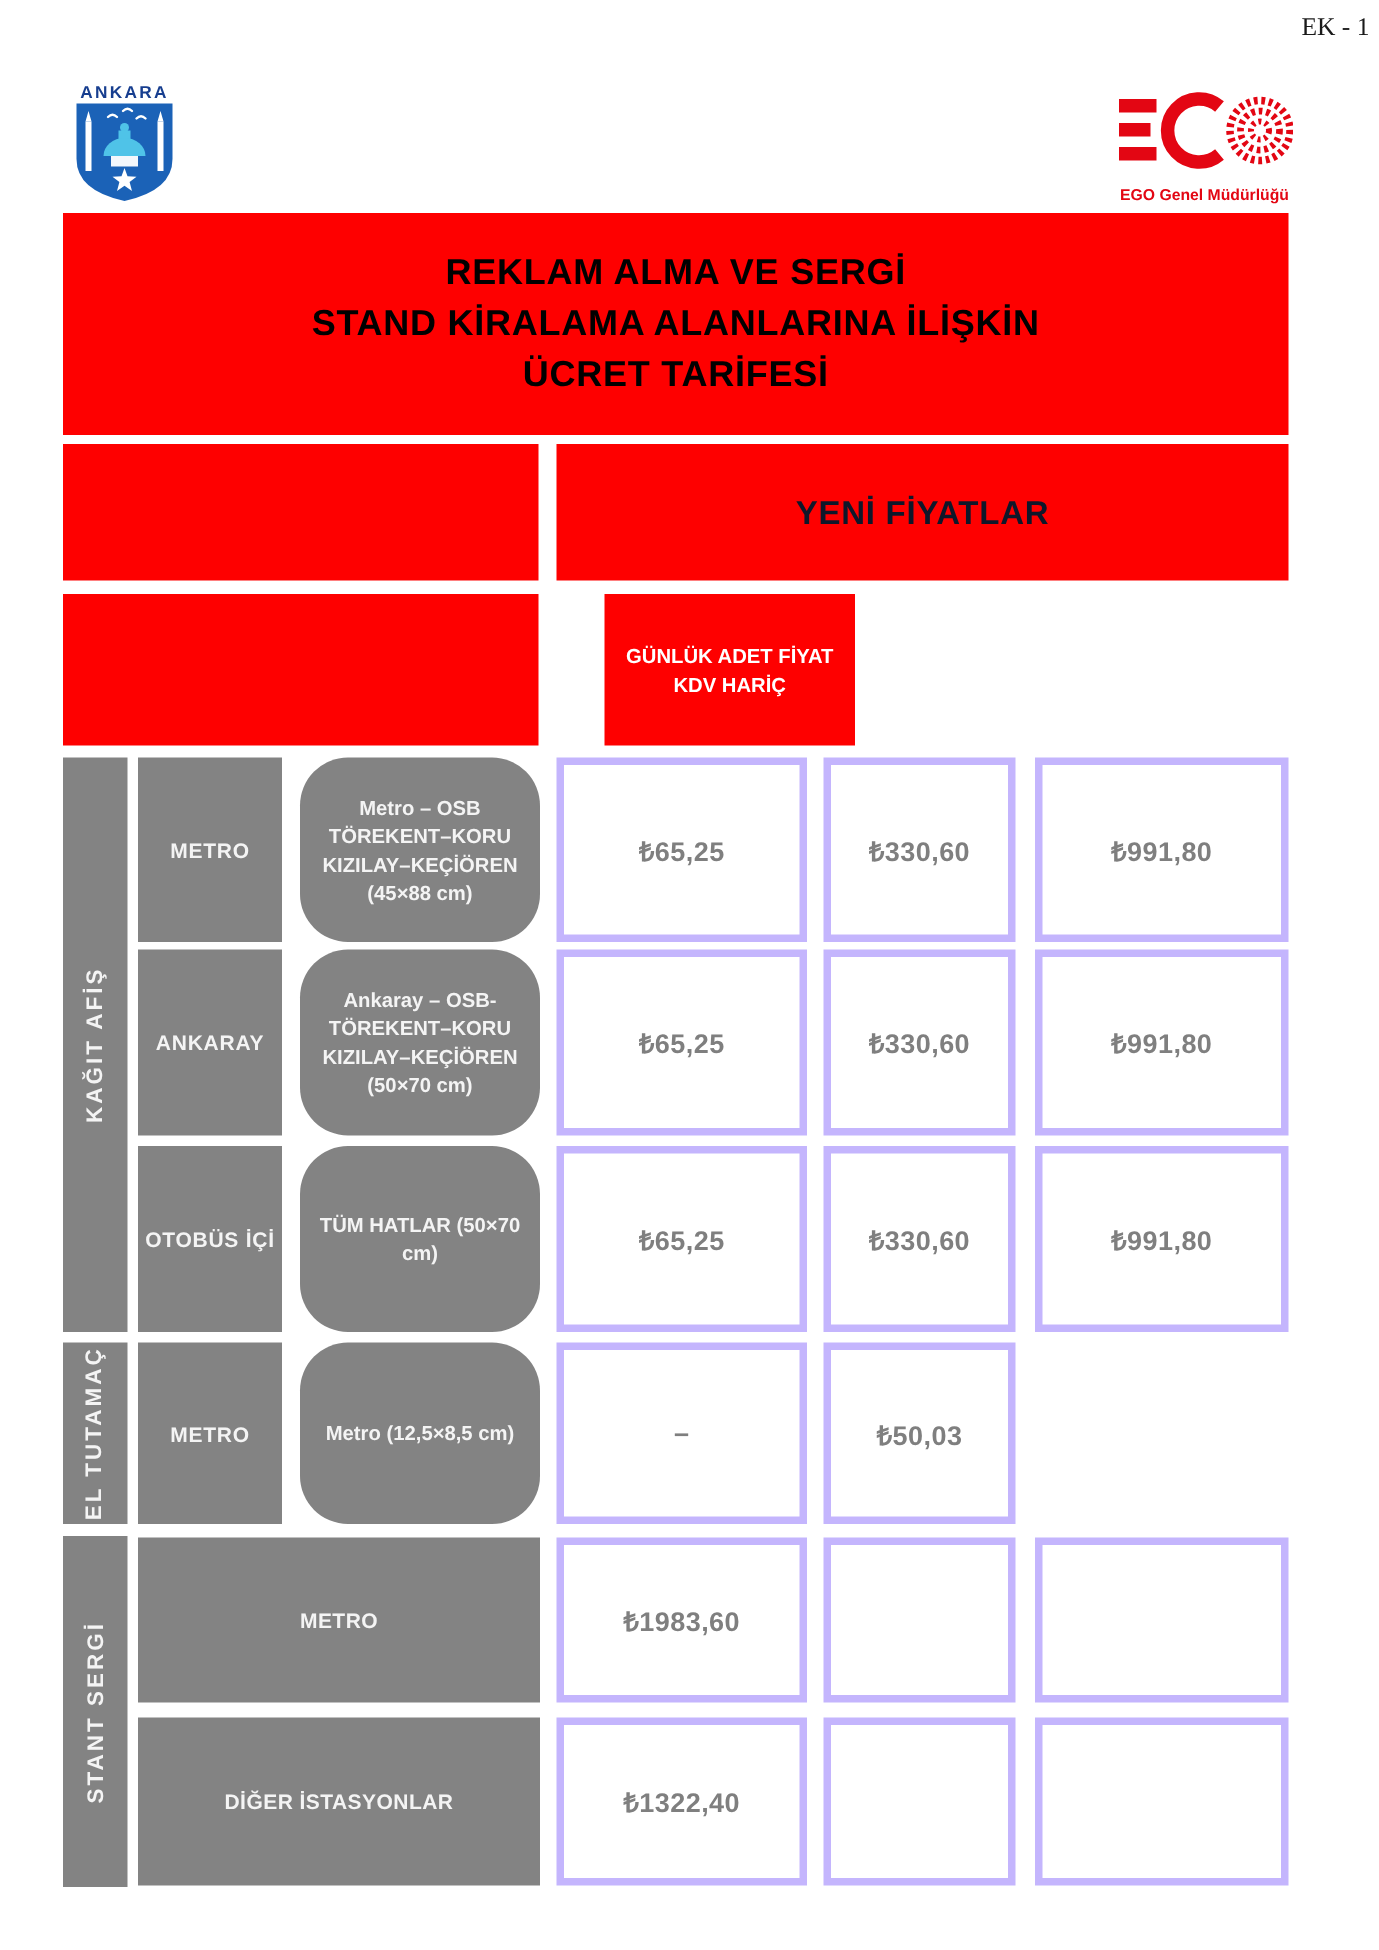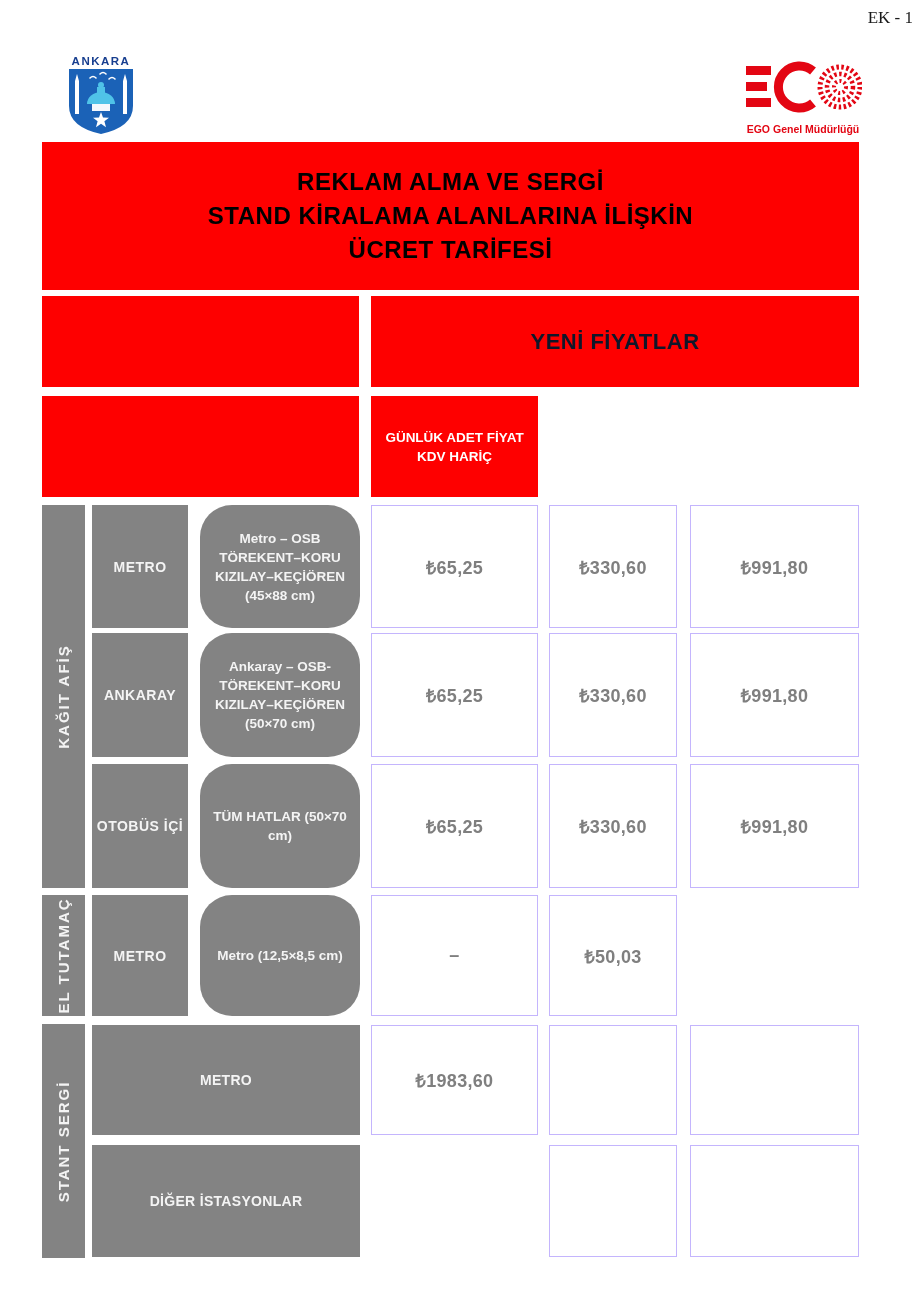--- a/index.html
+++ b/index.html
@@ -25,21 +25,21 @@
   .yeni-main  {
     left:371px; top:296px; width:488px; height:91px;
     display:flex; align-items:center; justify-content:center;
     color:#0f172a; font-weight:bold; font-size:22px; letter-spacing:0.5px;
   }
   .hdr-left   { left:42px;  top:396px; width:317px; height:101px; }
   .col-hdr {
     top:396px; height:101px;
     display:flex; align-items:center; justify-content:center; text-align:center;
     color:#ffffff; font-weight:bold; font-size:13.5px; line-height:19px;
-    white-space:pre-line; padding:4px;
+    white-space:pre-line; padding:4px;margin-left:32px;
   }
   .c1 { left:371px; width:167px; }
   .c2 { left:549px; width:128px; }
   .c3 { left:690px; width:169px; }
   .gray-cell {
     background:var(--cell-gray,#838383); color:#f4f4f4;
     display:flex; align-items:center; justify-content:center; text-align:center;
     font-weight:bold;
   }
   .vbar { left:42px; width:43px; }
@@ -47,36 +47,36 @@
     transform:rotate(-90deg); white-space:nowrap;
     font-size:15px; letter-spacing:2px;
   }
   .sub-cell  { left:92px; width:96px; font-size:14px; letter-spacing:0.5px; }
   .desc-cell {
     left:200px; width:160px; font-size:13.5px; line-height:19px;
     white-space:pre-line; padding:4px;border-radius:32px;
   }
   .wide-label { left:92px; width:268px; font-size:14px; letter-spacing:0.3px; }
   .price-cell {
-    background:#ffffff; border:1px solid #c4b5fd;
+    background:#ffffff; border:5px solid #c4b5fd;
     display:flex; align-items:center; justify-content:center;
     color:var(--price-text-gray,#7f7f7f); font-weight:bold; font-size:18px;
     letter-spacing:0.3px;
   }
   .r1 { top:505px; height:123px; }
   .r2 { top:633px; height:124px; }
   .r3 { top:764px; height:124px; }
   .r4 { top:895px; height:121px; }
   .r5 { top:1025px; height:110px; }
   .r6 { top:1145px; height:112px; }
   .bar-kagit { top:505px;  height:383px; }
   .bar-el    { top:895px;  height:121px; }
   .bar-stant { top:1024px; height:234px; }
   .logo-box { display:block; }
-  .ankara-logo { left:62px; top:54px; width:78px; height:84px; }
+  .ankara-logo { left:44px; top:54px; width:78px; height:84px; }
   .ego-logo    { left:744px; top:60px; width:118px; height:78px; }
 </style>
 </head>
 <body>
 
 <div class="page">
 
   <div class="abs ek-label">EK - 1</div>
 
   <div class="abs ankara-logo logo-box">
@@ -165,16 +165,17 @@
   <div class="abs gray-cell desc-cell r4">Metro (12,5×8,5 cm)</div>
   <div class="abs price-cell c1 r4">–</div>
   <div class="abs price-cell c2 r4">₺50,03</div>
 
   <div class="abs gray-cell wide-label r5">METRO</div>
   <div class="abs price-cell c1 r5">₺1983,60</div>
   <div class="abs price-cell c2 r5"></div>
   <div class="abs price-cell c3 r5"></div>
 
   <div class="abs gray-cell wide-label r6">DİĞER İSTASYONLAR</div>
+  <div class="abs price-cell c1 r6">₺1322,40</div>
   <div class="abs price-cell c2 r6"></div>
   <div class="abs price-cell c3 r6"></div>
 
 </div>
 
 </body></html>

